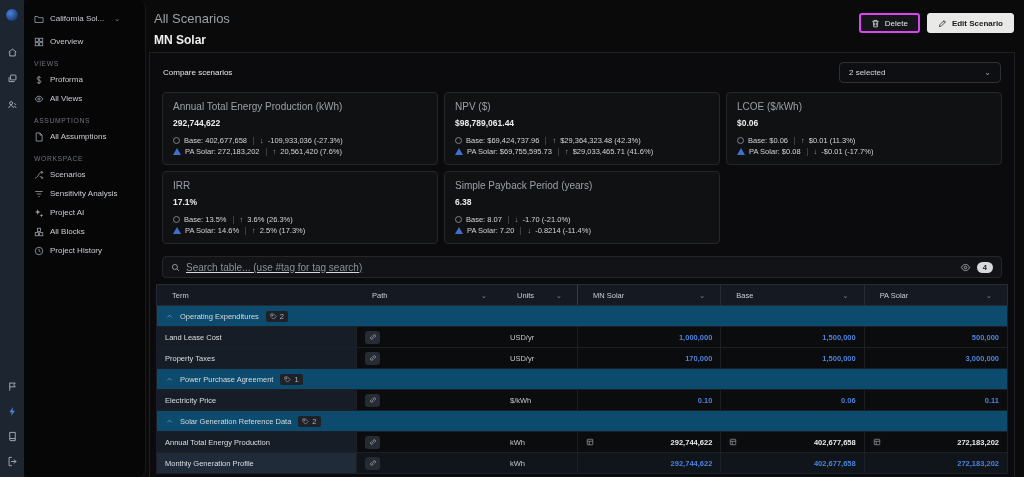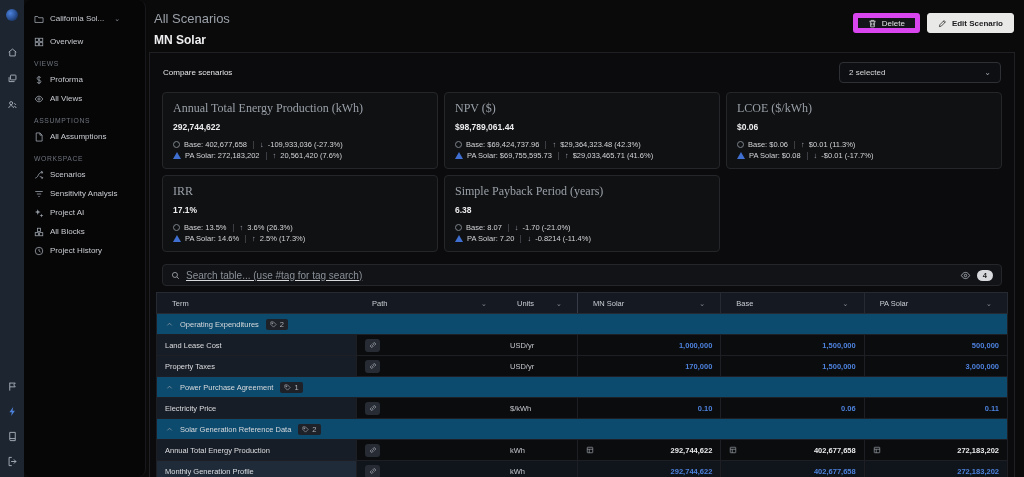--- a/index.html
+++ b/index.html
@@ -25,33 +25,33 @@
   .side-project .chev { margin-left:4px; color:#8a9099; font-size:7px; }
   .side-title { font-size:6.8px; letter-spacing:.6px; color:#6d737d; margin:9px 0 3px; }
 
   
   .main { flex:1; display:flex; flex-direction:column; min-width:0; }
   .mheader { position:relative; padding:11px 10px 0 8px; height:50px; flex:none; }
   .breadcrumb { font-size:13px; color:#9aa0a8; }
   .ptitle { font-size:12px; font-weight:700; color:#efeff1; margin-top:7px; }
   .hbtns { position:absolute; right:10px; top:13px; display:flex; gap:7px; }
   .btn { display:flex; align-items:center; gap:5px; font-size:8px; border-radius:3px; padding:0 10px; height:20px; cursor:pointer; }
-  .btn-delete { background:#141518; border:5px solid #d946ef; color:#e4e5e7;text-align:center; }
+  .btn-delete { background:#141518; border:2px solid #d946ef; color:#e4e5e7;text-align:center; }
   .btn-edit { background:#e9e9e7; border:1px solid #e9e9e7; color:#1a1b1d; font-weight:600; }
 
   .panel { margin:2px 9px 0 3px; border:1px solid #1e2024; border-bottom:none; background:#0b0b0d; flex:1; display:flex; flex-direction:column; min-height:0; }
 
   .compare-row { display:flex; justify-content:space-between; align-items:center; padding:9px 13px 8px; flex:none; }
   .compare-label { font-size:8px; font-weight:400; color:#e6e7e9; }
   .dropdown { width:162px; height:21px; border:1px solid #2e3034; background:#0e0f12; border-radius:4px; display:flex; align-items:center; justify-content:space-between; padding:0 9px; font-size:8px; color:#d8d9db; cursor:pointer; }
   .dropdown .chev { color:#9aa0a8; }
 
   .kpi-grid { display:grid; grid-template-columns:1fr 1fr 1fr; gap:6px; padding:1px 12px 9px; flex:none; }
   .card { border:1px solid #242629; background:#101113; border-radius:4px; padding:8px 10px 7px; min-height:66px; }
-  .card-title { font-size:12px; color:#9aa0a8;font-family:Liberation Serif, serif; }
+  .card-title { font-size:10px; color:#9aa0a8; }
   .card-value { font-size:8.5px; font-weight:700; color:#ededef; margin:6px 0 7px; }
   .kline { display:flex; align-items:center; gap:4px; font-size:7.5px; color:#d3d5d8; height:11px; }
   .kline .mark { flex:none; display:flex; }
   .kline .sep { width:1px; height:8px; background:#3a3d42; margin:0 2px; }
   .kline .arrow { color:#9aa1ab; }
   .ring { width:7px; height:7px; border:1.6px solid #7c828b; border-radius:50%; }
   .tri { width:0; height:0; border-left:4px solid transparent; border-right:4px solid transparent; border-bottom:7px solid #3f6fd0; }
 
   .search-row { margin:3px 12px 6px; height:22px; border:1px solid #242629; background:#121316; border-radius:4px; display:flex; align-items:center; gap:6px; padding:0 8px; flex:none; }
   .search-row input { flex:1; background:transparent; border:none; outline:none; color:#d7d9db; font-size:10px; font-family:"Liberation Sans", sans-serif;text-decoration:underline; }

